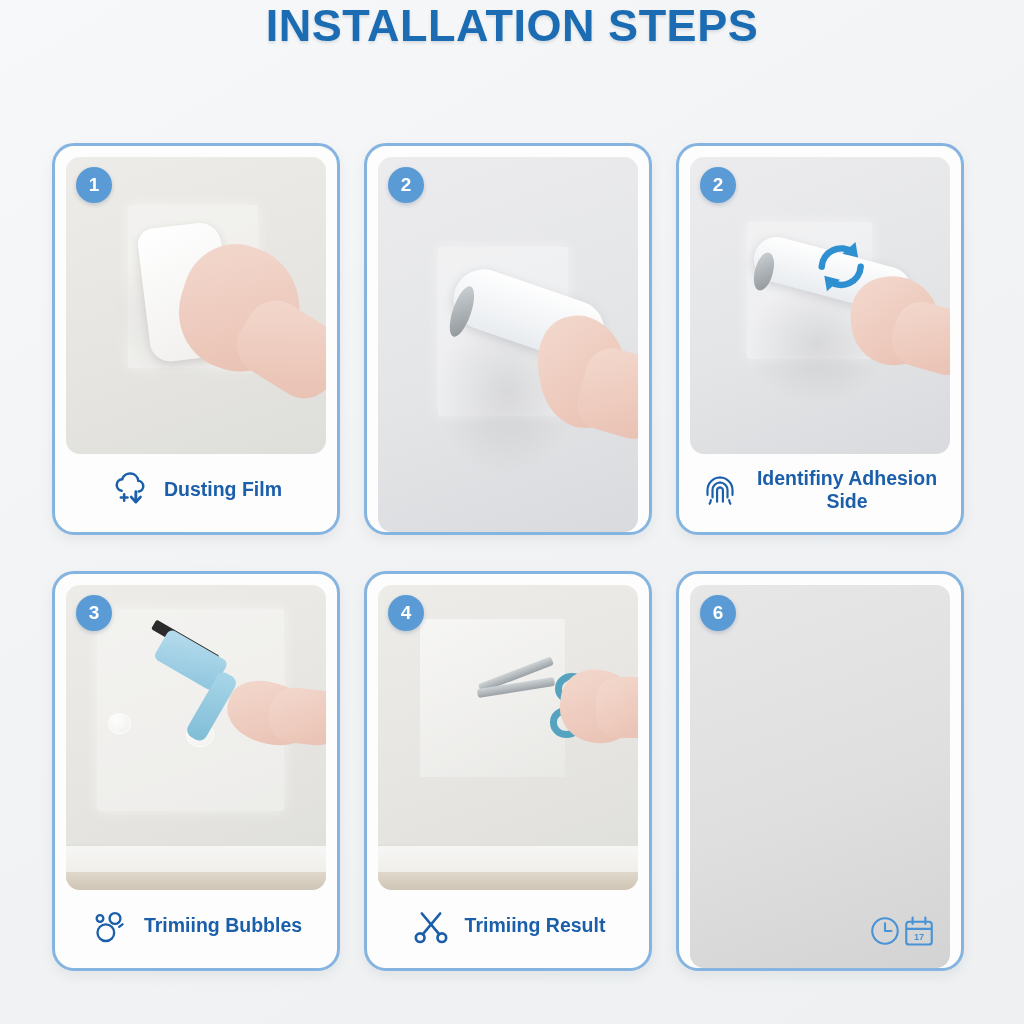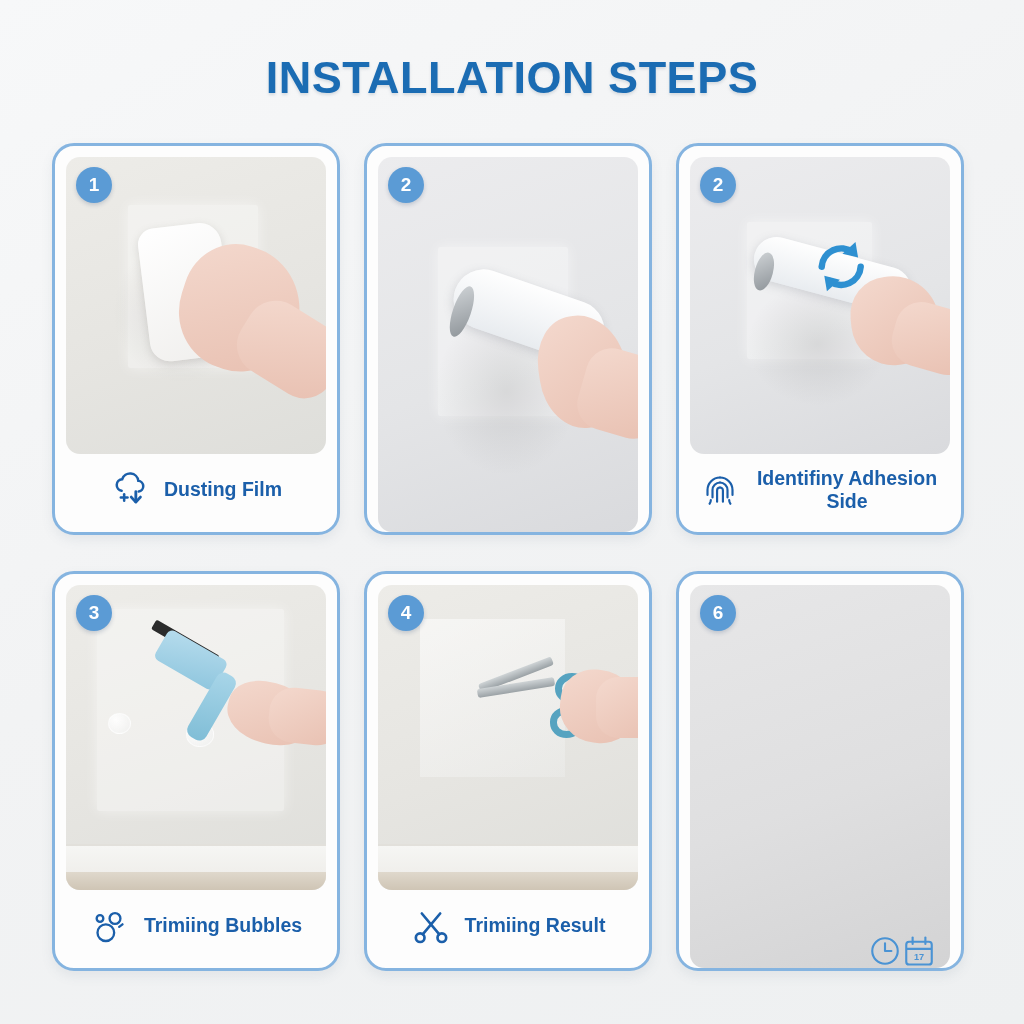--- a/index.html
+++ b/index.html
@@ -9,21 +9,20 @@
     background: linear-gradient(150deg, #f7f8f9 0%, #f2f3f4 45%, #eef0f1 100%);
     overflow: hidden;
     position: relative;
   }
   #page-title {
     text-align: center;
     font-size: 45px;
     font-weight: bold;
     letter-spacing: 0.5px;
     color: #1b6cb3;
-    padding-top: 52px;
     text-shadow: 0 2px 3px rgba(120,140,160,0.25);
   }
   #grid {
     position: absolute;
     left: 52px; top: 143px;
     width: 920px;
     display: grid;
     grid-template-columns: repeat(3, 288px);
     grid-template-rows: 392px 400px;
     column-gap: 24px;
@@ -75,21 +74,21 @@
   .cap-icon { flex: 0 0 auto; width: 40px; height: 40px; display:block; }
   .cap-text {
     color: #1b5faa;
     font-size: 19.5px;
     font-weight: bold;
     line-height: 1.2;
     text-align: center;
   }
   .overlay-icons {
     position: absolute;
-    right: 14px; bottom: 0;
+    right: 14px; bottom: 20px;
     display: flex; z-index: 5;
   }
   
   .film-square { position: absolute; border-radius: 2px; background: rgba(255,255,255,0.38); box-shadow: 0 0 14px rgba(255,255,255,0.5); }
   .baseboard { position:absolute; left:0; right:0; bottom:0; height:15%; background: linear-gradient(#f6f6f4, #eceae6); border-top:2px solid #e2e0db; }
   .floor { position:absolute; left:0; right:0; bottom:0; height:6%; background: linear-gradient(#dfd8cc,#cfc5b5); }
   .hand { position:absolute; background: linear-gradient(150deg,#f4d9ce,#e8c0b1); border-radius: 45% 55% 50% 50%; }
   .cloth { position:absolute; background: linear-gradient(160deg,#ffffff,#f0efed); border-radius: 16px 22px 18px 20px; box-shadow: 0 3px 8px rgba(120,115,110,0.22); }
   .roll { position:absolute; background: linear-gradient(180deg, rgba(255,255,255,0.95), rgba(232,236,240,0.85)); border-radius: 999px; box-shadow: 0 3px 10px rgba(120,125,135,0.25); }
   .roll-cap { position:absolute; border-radius:50%; background: linear-gradient(140deg,#cfd3d6,#8e9499); }

